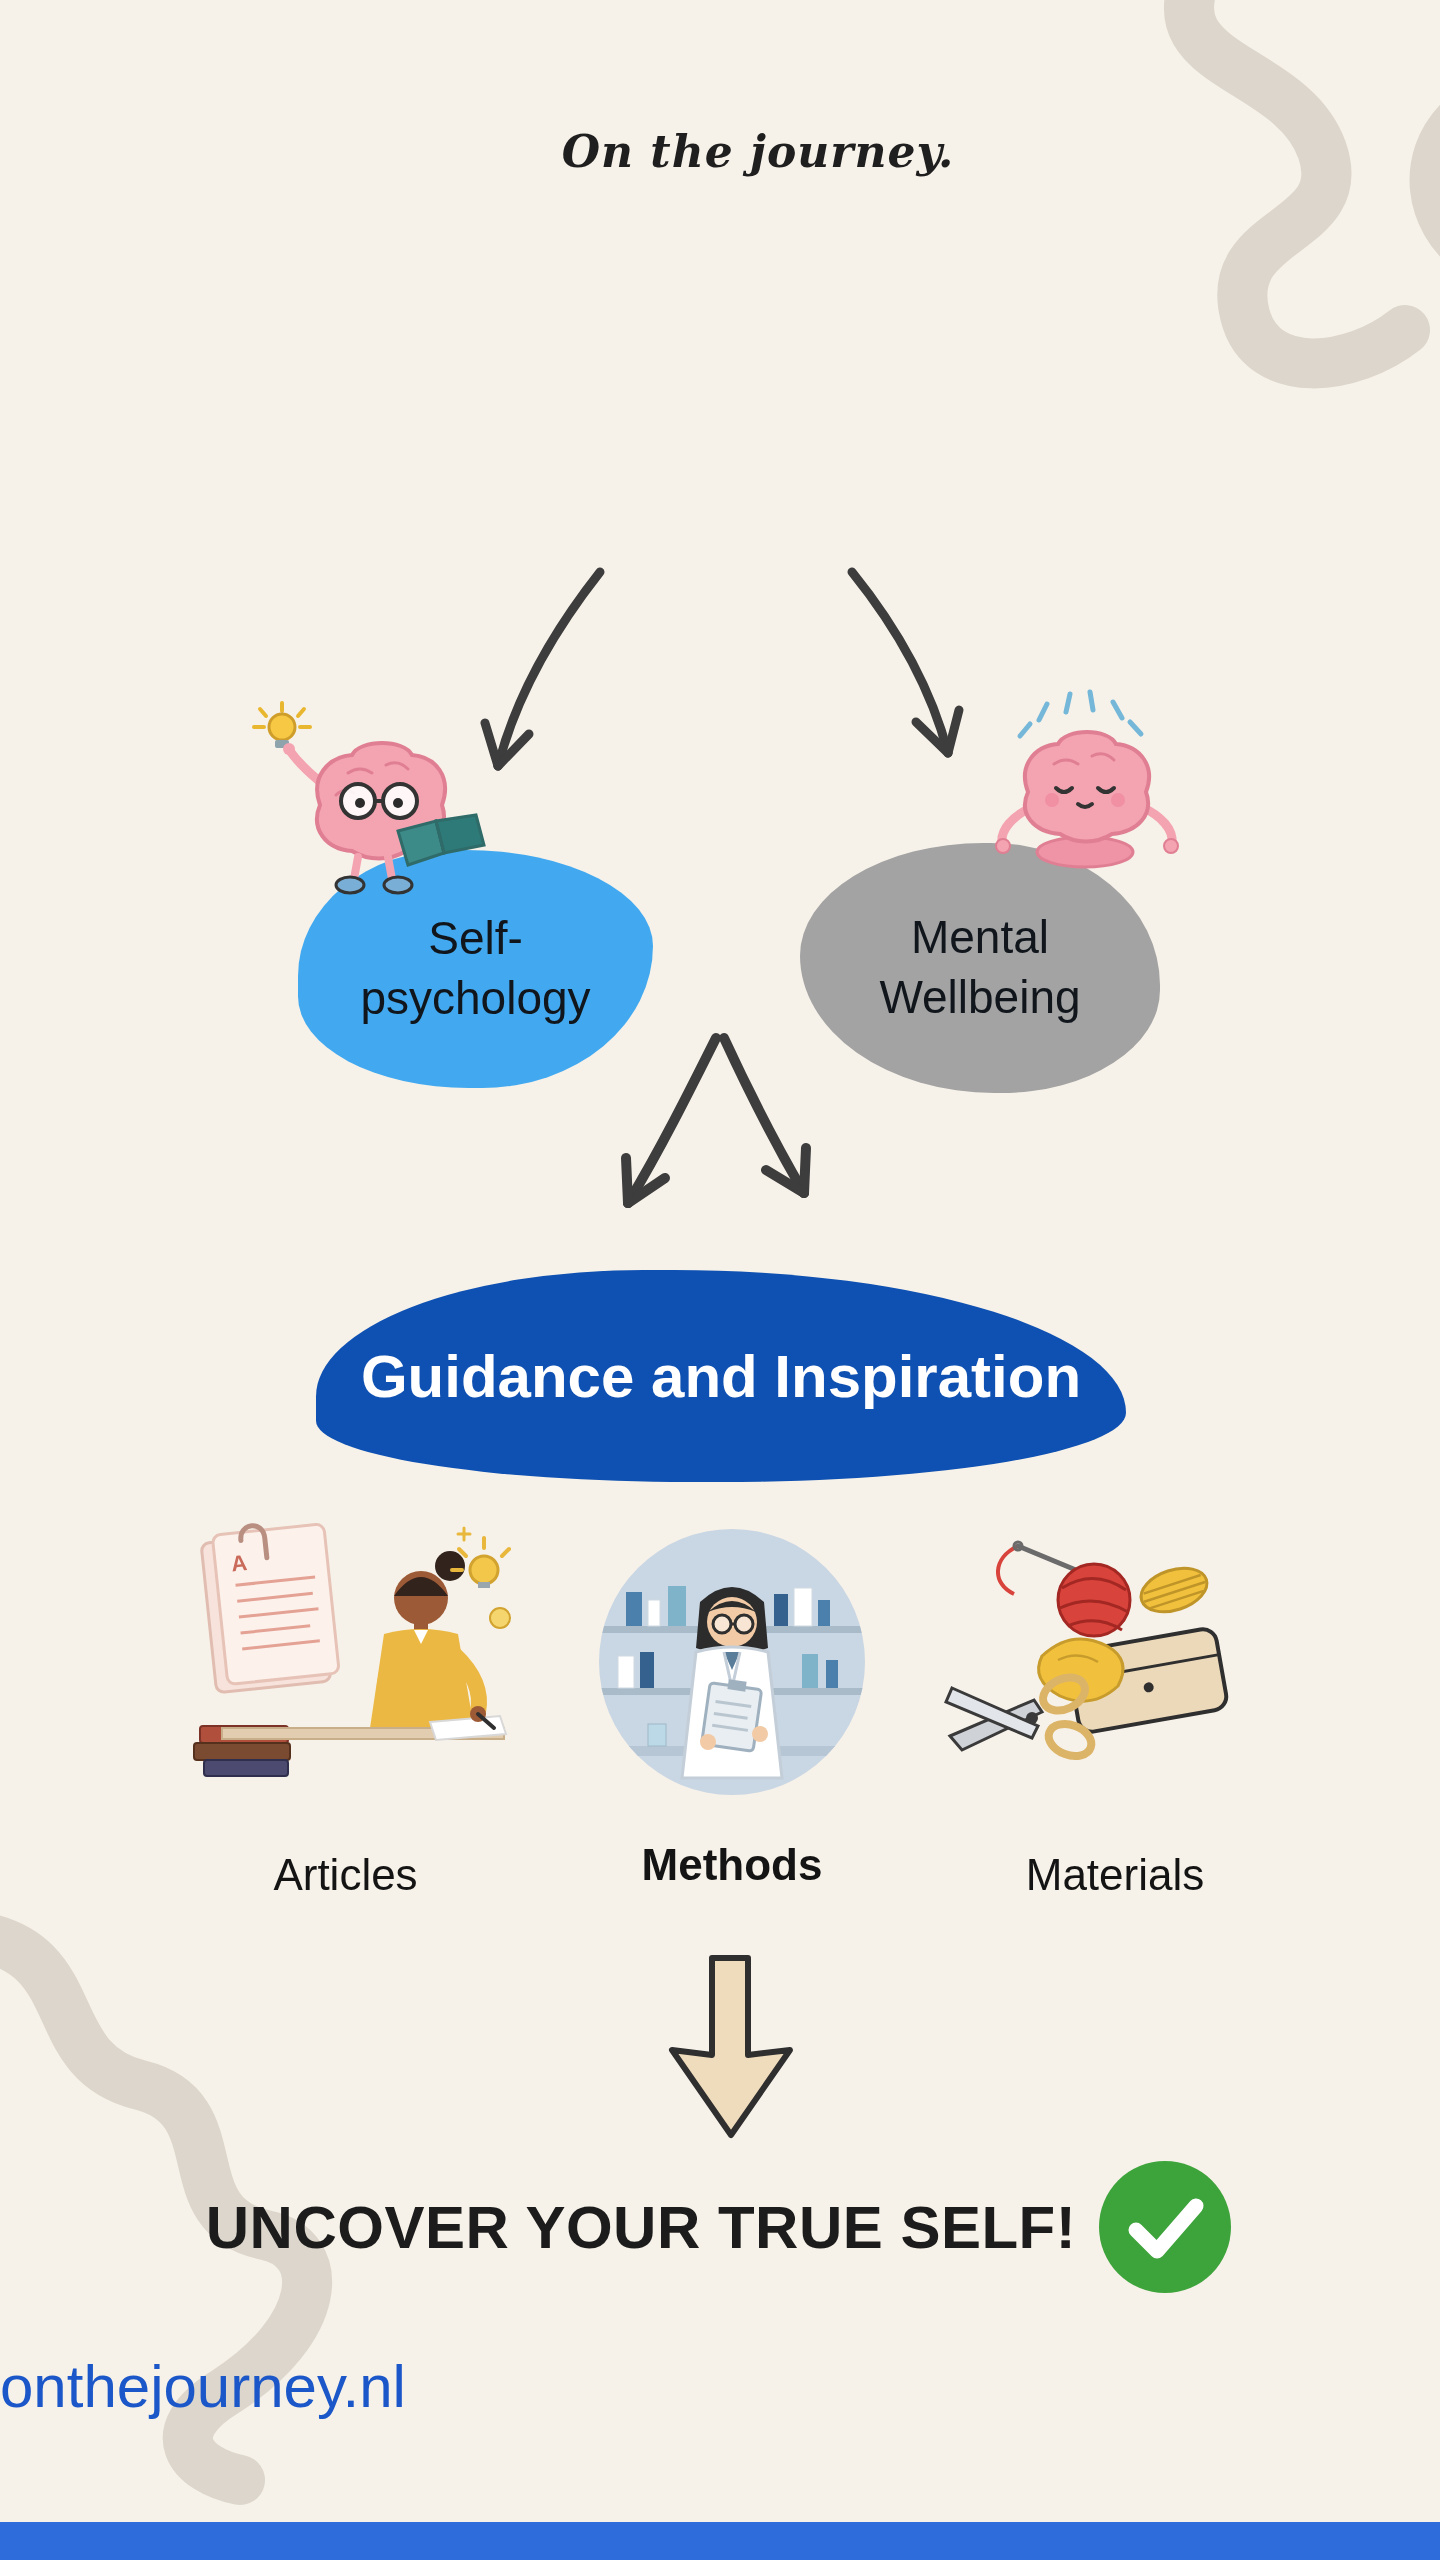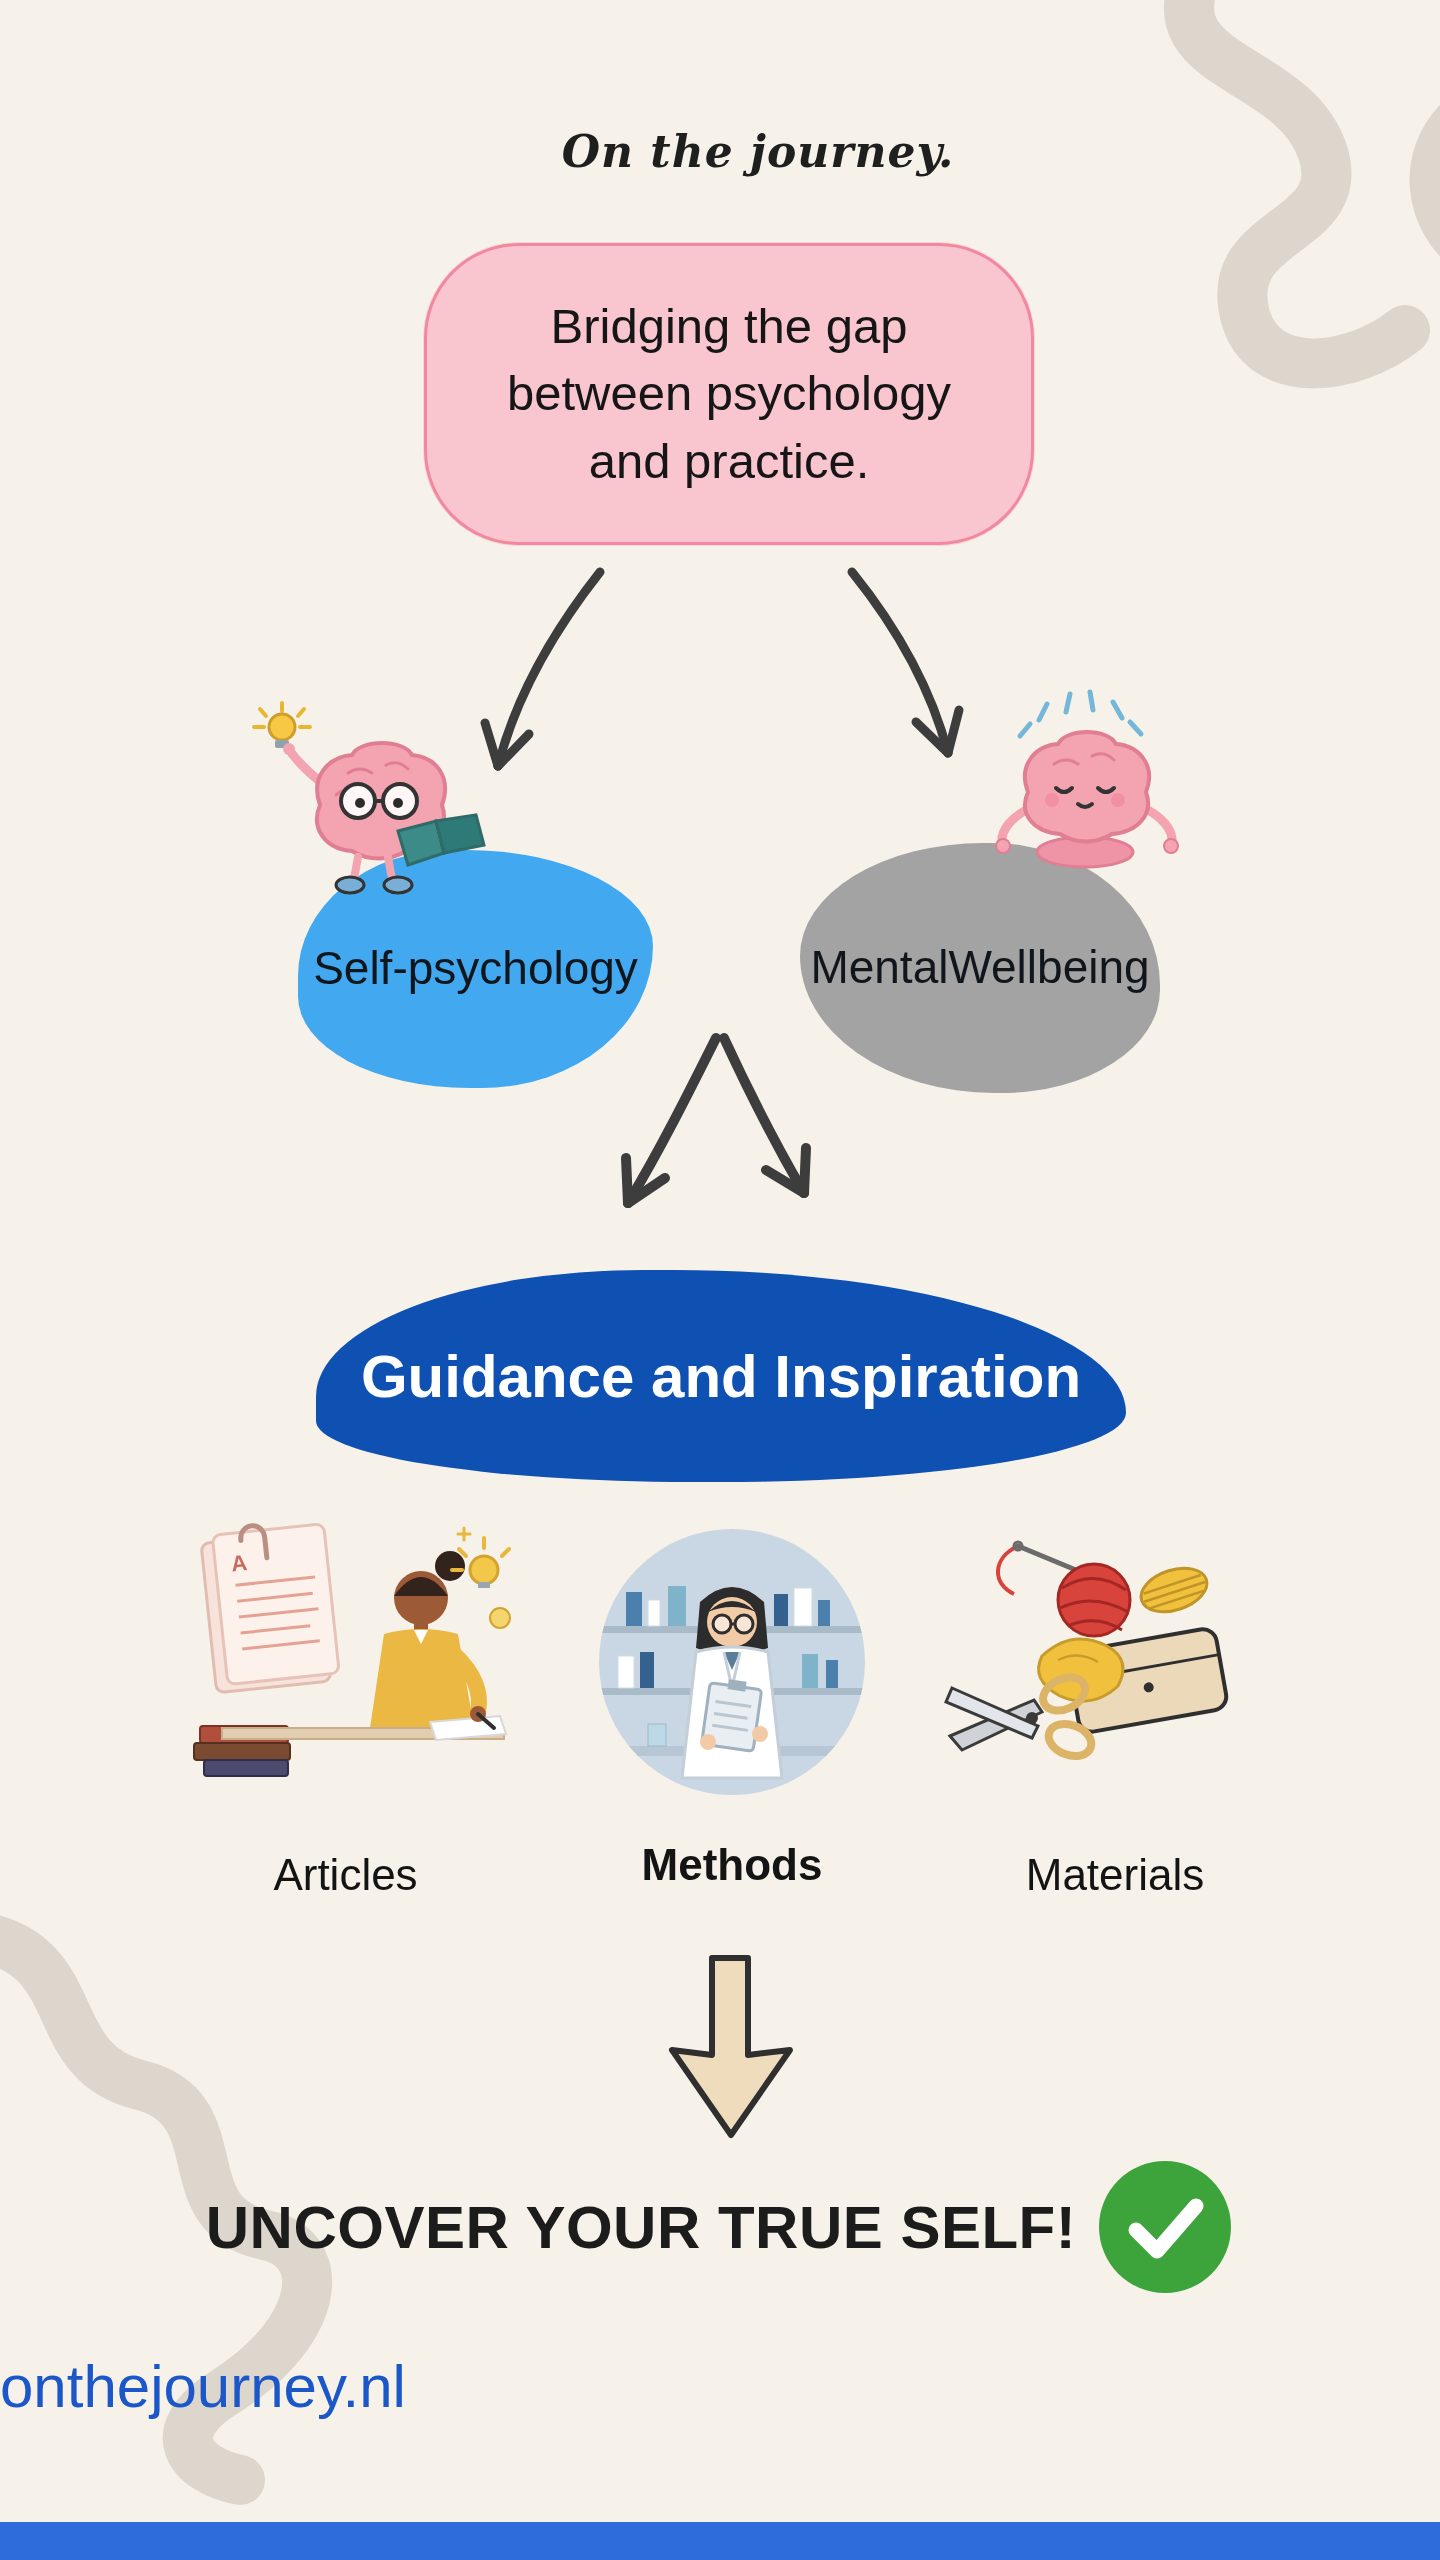--- a/index.html
+++ b/index.html
@@ -15,21 +15,21 @@
           border:3px solid #f2889f; border-radius:95px; display:flex; flex-direction:column;
           justify-content:center; align-items:center; text-align:center; z-index:5;
           box-shadow:0 0 0 1px rgba(242,136,159,.25); }
   .hero span { display:block; font-size:49px; color:#161616; line-height:1.38; }
 
   svg.fullpage { position:absolute; left:0; top:0; width:1440px; height:2560px; }
   .deco-layer { z-index:0; pointer-events:none; }
   .arrow-layer { z-index:4; pointer-events:none; }
   .char-layer  { position:absolute; z-index:6; }
 
-  .blob { position:absolute; display:flex; align-items:center;
+  .blob { position:absolute; display:flex; flex-direction:column; align-items:center;
           justify-content:center; text-align:center; color:#10161c; z-index:3; }
   .blob span { display:block; }
   .blob-self   { left:298px; top:850px; width:355px; height:238px; background:#42a9f0;
                  border-radius:45% 55% 50% 50% / 55% 42% 62% 40%; font-size:46px; line-height:1.3; }
   .blob-mental { left:800px; top:843px; width:360px; height:250px; background:#a3a3a3;
                  border-radius:52% 48% 45% 55% / 46% 58% 42% 56%; font-size:46px; line-height:1.3; }
   .blob-merge  { left:316px; top:1270px; width:810px; height:212px; background:#0f51b2;
                  border-radius:42% 58% 52% 48% / 62% 70% 34% 30%; color:#ffffff;
                  font-weight:700; font-size:60px; z-index:3; }
 
@@ -57,25 +57,20 @@
   <svg class="fullpage deco-layer" viewBox="0 0 1440 2560">
     <g fill="none" stroke="#dcd6cc" stroke-width="50" stroke-linecap="round">
       <path d="M 1205 -40 C 1140 70 1290 60 1322 150 C 1352 235 1222 225 1245 315 C 1262 382 1352 372 1405 330"></path>
       <path d="M 1460 120 C 1420 160 1430 220 1470 250"></path>
       <path d="M -30 1935 C 90 1950 40 2060 140 2085 C 235 2108 170 2215 265 2235 C 330 2248 322 2330 225 2392 C 160 2432 190 2470 240 2480"></path>
     </g>
   </svg>
 
   <div class="abs logo">On the journey.</div>
 
-  <div class="abs hero">
-    <span>Bridging the gap</span>
-    <span>between psychology</span>
-    <span>and practice.</span>
-  </div>
 
   <div class="blob blob-self">
     <span>Self-</span>
     <span>psychology</span>
   </div>
   <div class="blob blob-mental">
     <span>Mental</span>
     <span>Wellbeing</span>
   </div>
 

